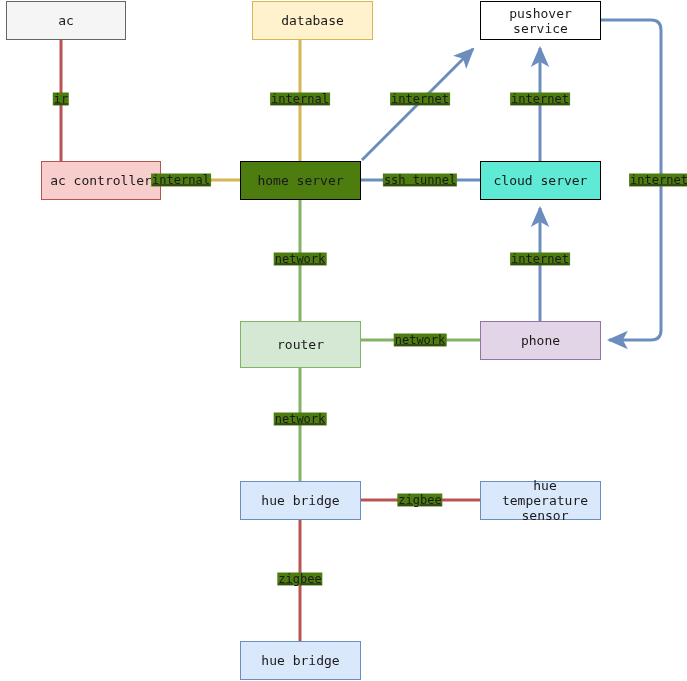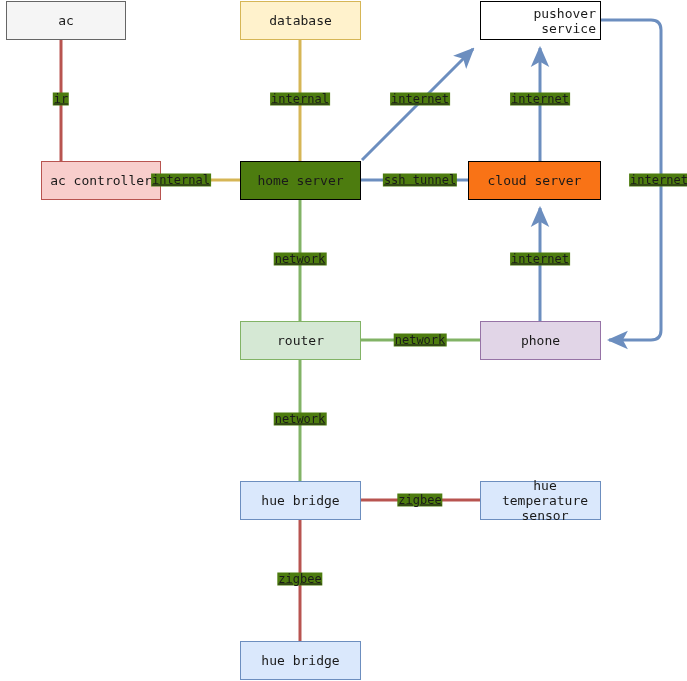--- a/index.html
+++ b/index.html
@@ -88,36 +88,36 @@
       <path d="M 601 20 L 651 20 Q 661 20 661 30 L 661 330 Q 661 340 651 340 L 609 340" fill="none" stroke="#6c8ebf" stroke-width="3" stroke-linecap="butt" stroke-linejoin="round" marker-end="url(#arrow-2)"></path>
       <path d="M 300 360 L 300 481" fill="none" stroke="#82b366" stroke-width="3" stroke-linecap="butt" stroke-linejoin="round"></path>
       <path d="M 361 500 L 480 500" fill="none" stroke="#b85450" stroke-width="3" stroke-linecap="butt" stroke-linejoin="round"></path>
       <path d="M 300 520 L 300 641" fill="none" stroke="#b85450" stroke-width="3" stroke-linecap="butt" stroke-linejoin="round"></path>
     </svg>
 
   <div id="node-layer">
       <div class="node" style="left: 6px; top: 1px; width: 120px; height: 39px; background: rgb(245, 245, 245); border-color: rgb(102, 102, 102);">
         <span>ac</span>
       </div>
-      <div class="node" style="left: 240px; top: 1px; width: 121px; height: 39px; background: rgb(255, 242, 204); border-color: rgb(214, 182, 86);">
+      <div class="node" style="left: 252px; top: 1px; width: 121px; height: 39px; background: rgb(255, 242, 204); border-color: rgb(214, 182, 86);">
         <span>database</span>
       </div>
-      <div class="node" style="left: 480px; top: 1px; width: 121px; height: 39px; background: rgb(255, 255, 255); border-color: rgb(0, 0, 0); text-align: right;">
+      <div class="node" style="left: 480px; top: 1px; width: 121px; height: 39px; background: rgb(255, 255, 255); border-color: rgb(0, 0, 0);">
         <span>pushover service</span>
       </div>
       <div class="node" style="left: 1px; top: 161px; width: 120px; height: 39px; background: rgb(248, 206, 204); border-color: rgb(184, 84, 80); margin-left: 40px;">
         <span>ac controller</span>
       </div>
       <div class="node" style="left: 240px; top: 161px; width: 121px; height: 39px; background: #4d7c0f; border-color: rgb(0, 0, 0);">
         <span>home server</span>
       </div>
-      <div class="node" style="left: 468px; top: 161px; width: 133px; height: 39px; background: #f97316; border-color: rgb(0, 0, 0);">
+      <div class="node" style="left: 480px; top: 161px; width: 121px; height: 39px; background: #5eead4; border-color: rgb(0, 0, 0);">
         <span>cloud server</span>
       </div>
-      <div class="node" style="left: 240px; top: 321px; width: 121px; height: 39px; background: rgb(213, 232, 212); border-color: rgb(130, 179, 102);">
+      <div class="node" style="left: 240px; top: 321px; width: 121px; height: 47px; background: rgb(213, 232, 212); border-color: rgb(130, 179, 102);">
         <span>router</span>
       </div>
       <div class="node" style="left: 480px; top: 321px; width: 121px; height: 39px; background: rgb(225, 213, 231); border-color: rgb(150, 115, 166);">
         <span>phone</span>
       </div>
       <div class="node" style="left: 240px; top: 481px; width: 121px; height: 39px; background: rgb(218, 232, 252); border-color: rgb(108, 142, 191);">
         <span>hue bridge</span>
       </div>
       <div class="node" style="left: 480px; top: 481px; width: 121px; height: 39px; background: rgb(218, 232, 252); border-color: rgb(108, 142, 191); padding-left: 13px;">
         <span>hue temperature sensor</span>

